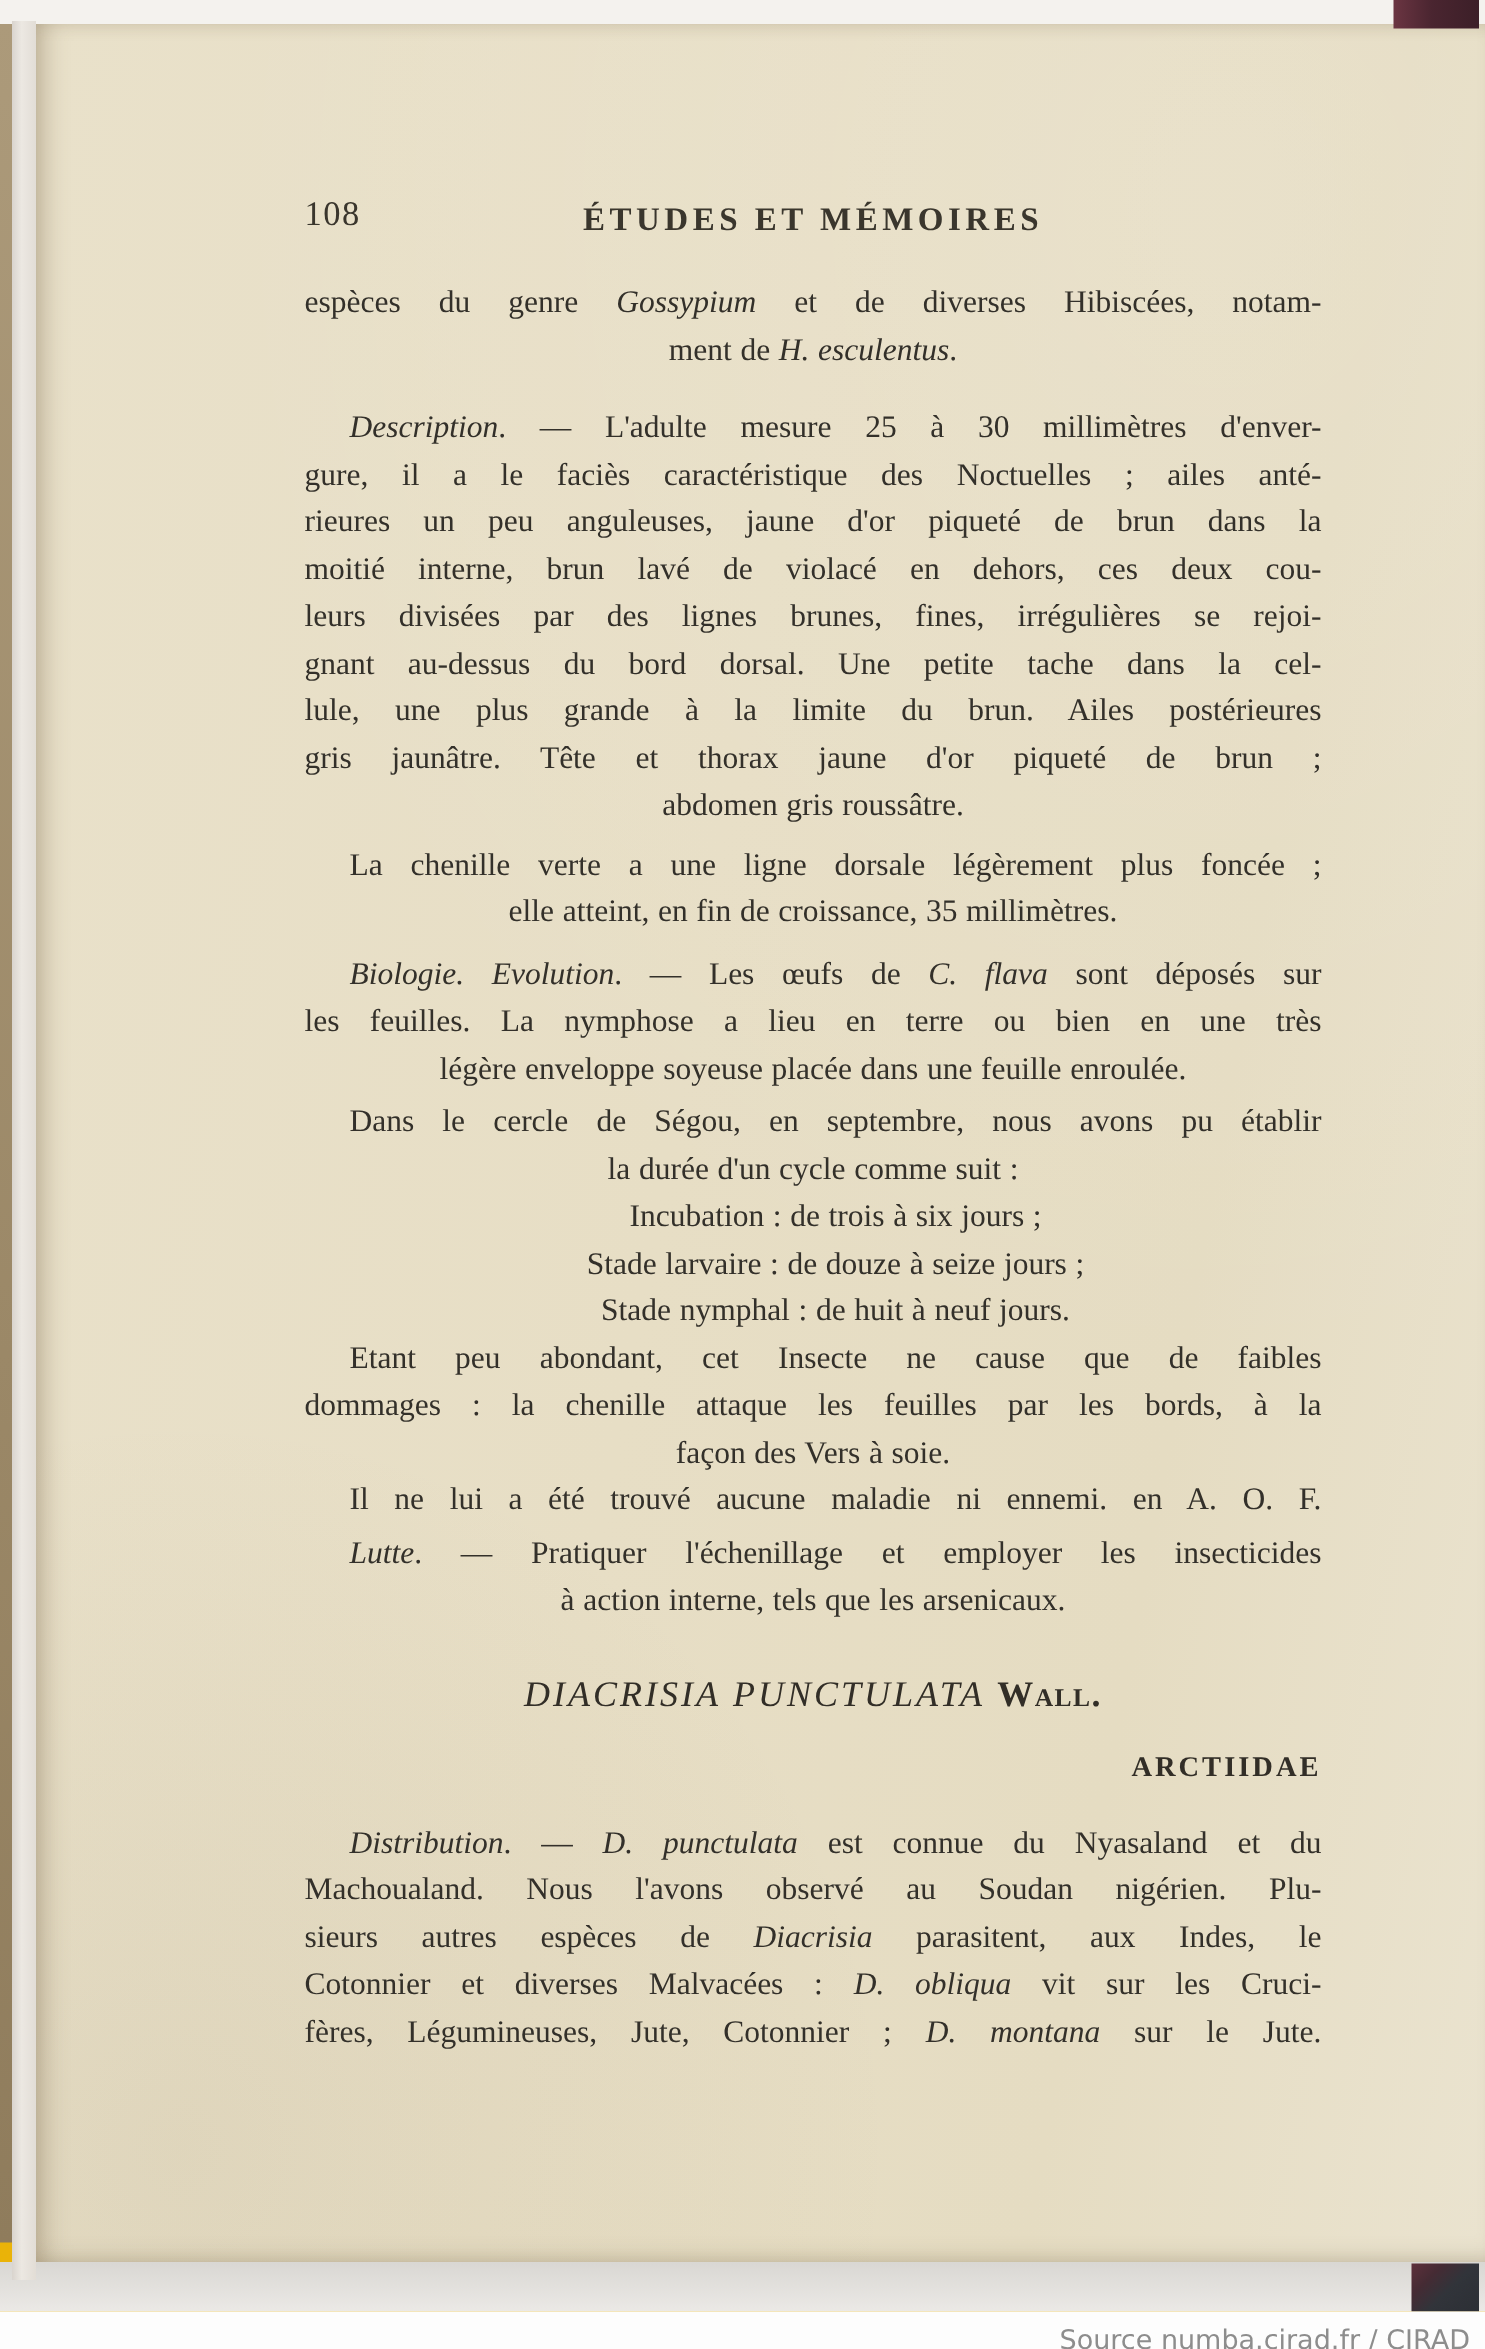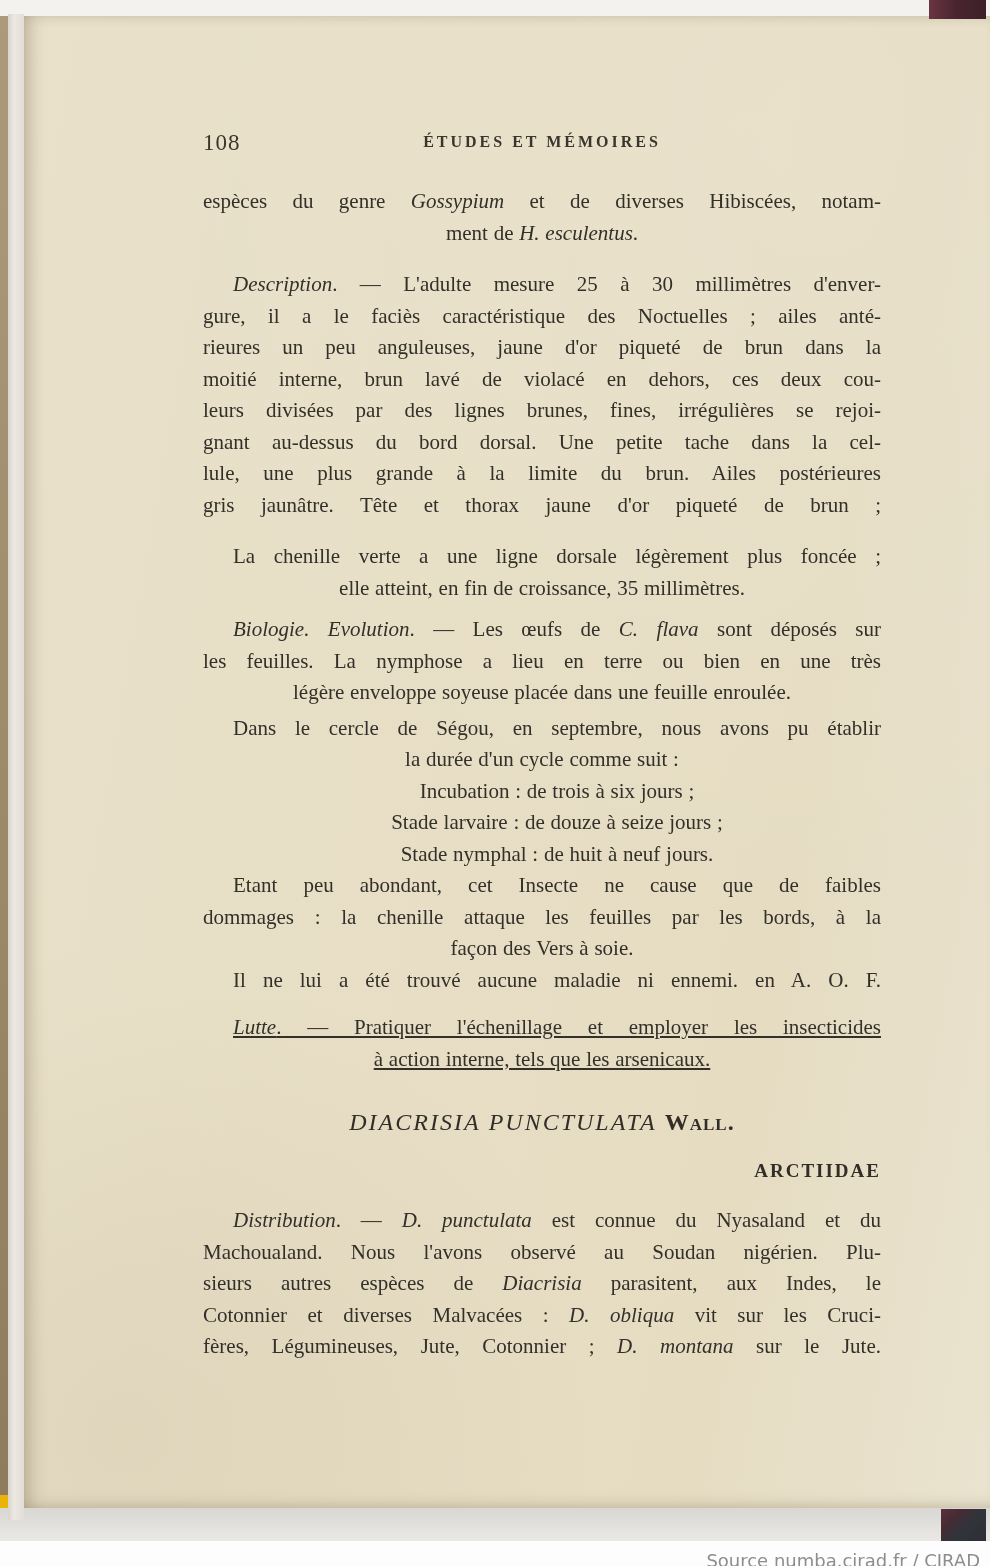--- a/index.html
+++ b/index.html
@@ -40,21 +40,21 @@
     background:
       radial-gradient(120% 90% at 82% 8%, rgba(255,255,255,.12), rgba(0,0,0,0) 60%),
       radial-gradient(90% 60% at 10% 95%, rgba(120,100,60,.08), rgba(0,0,0,0) 55%),
       linear-gradient(100deg,#e9e1ca,#e7dec5 45%,#e5dcc2 75%,#eae3cf);
     box-shadow: inset 14px 0 18px -10px rgba(110,90,60,.38),
                 inset 0 -12px 16px -12px rgba(110,90,60,.30),
                 inset 0 10px 12px -10px rgba(110,90,60,.18);
   }
   .running-header{position:absolute;left:179px;top:112px;width:678px;height:34px;color:#3a362d;}
   .pagenum{position:absolute;left:0;top:2px;font-size:23px;letter-spacing:1px;}
-  .rh-title{display:block;text-align:center;font-size:16px;font-weight:bold;letter-spacing:3px;padding-top:5px;}
+  .rh-title{display:block;text-align:center;font-size:22px;font-weight:bold;letter-spacing:3px;padding-top:5px;}
 
   .column{
     position:absolute;left:179px;top:170px;width:678px;
     color:#33302a;font-size:21px;line-height:31.5px;word-spacing:0.5px;
   }
   .para{margin:0;}
   .line{text-align:center;}
   .line.fill{text-align:justify;text-align-last:justify;}
   .line.indent{text-indent:30px;}
   .it{font-style:italic;}
@@ -82,22 +82,23 @@
         </div>
         <div class="para" style="margin-top: 20px;">
           <div class="line fill indent"><span class="it">Description</span><span>. — L'adulte mesure 25 à 30 millimètres d'enver-</span></div>
           <div class="line fill"><span>gure, il a le faciès caractéristique des Noctuelles ; ailes anté-</span></div>
           <div class="line fill"><span>rieures un peu anguleuses, jaune d'or piqueté de brun dans la</span></div>
           <div class="line fill"><span>moitié interne, brun lavé de violacé en dehors, ces deux cou-</span></div>
           <div class="line fill"><span>leurs divisées par des lignes brunes, fines, irrégulières se rejoi-</span></div>
           <div class="line fill"><span>gnant au-dessus du bord dorsal. Une petite tache dans la cel-</span></div>
           <div class="line fill"><span>lule, une plus grande à la limite du brun. Ailes postérieures</span></div>
           <div class="line fill"><span>gris jaunâtre. Tête et thorax jaune d'or piqueté de brun ;</span></div>
+          <div class="line"><span>abdomen gris roussâtre.</span></div>
         </div>
-        <div class="para" style="margin-top: 20px;">
+        <div class="para" style="margin-top: 8px;">
           <div class="line fill indent"><span>La chenille verte a une ligne dorsale légèrement plus foncée ;</span></div>
           <div class="line"><span>elle atteint, en fin de croissance, 35 millimètres.</span></div>
         </div>
         <div class="para" style="margin-top: 10px;">
           <div class="line fill indent"><span class="it">Biologie. Evolution</span><span>. — Les œufs de </span><span class="it">C. flava</span><span> sont déposés sur</span></div>
           <div class="line fill"><span>les feuilles. La nymphose a lieu en terre ou bien en une très</span></div>
           <div class="line"><span>légère enveloppe soyeuse placée dans une feuille enroulée.</span></div>
         </div>
         <div class="para" style="margin-top: 4px;">
           <div class="line fill indent"><span>Dans le cercle de Ségou, en septembre, nous avons pu établir</span></div>
@@ -113,21 +114,21 @@
           <div class="line indent"><span>Stade nymphal : de huit à neuf jours.</span></div>
         </div>
         <div class="para" style="margin-top: 0px;">
           <div class="line fill indent"><span>Etant peu abondant, cet Insecte ne cause que de faibles</span></div>
           <div class="line fill"><span>dommages : la chenille attaque les feuilles par les bords, à la</span></div>
           <div class="line"><span>façon des Vers à soie.</span></div>
         </div>
         <div class="para" style="margin-top: 0px;">
           <div class="line fill indent"><span>Il ne lui a été trouvé aucune maladie ni ennemi. en A. O. F.</span></div>
         </div>
-        <div class="para" style="margin-top: 16px; text-decoration: underline;">
+        <div class="para" style="margin-top: 4px;">
           <div class="line fill indent"><span class="it">Lutte</span><span>. — Pratiquer l'échenillage et employer les insecticides</span></div>
           <div class="line"><span>à action interne, tels que les arsenicaux.</span></div>
         </div>
         <div class="species-heading" style="margin-top: 30px;"><span class="it">DIACRISIA PUNCTULATA </span><span class="sc">Wall.</span></div>
         <div class="family-heading" style="margin-top: 18px;"><span>ARCTIIDAE</span></div>
         <div class="para" style="margin-top: 20px;">
           <div class="line fill indent"><span class="it">Distribution</span><span>. — </span><span class="it">D. punctulata</span><span> est connue du Nyasaland et du</span></div>
           <div class="line fill"><span>Machoualand. Nous l'avons observé au Soudan nigérien. Plu-</span></div>
           <div class="line fill"><span>sieurs autres espèces de </span><span class="it">Diacrisia</span><span> parasitent, aux Indes, le</span></div>
           <div class="line fill"><span>Cotonnier et diverses Malvacées : </span><span class="it">D. obliqua</span><span> vit sur les Cruci-</span></div>

